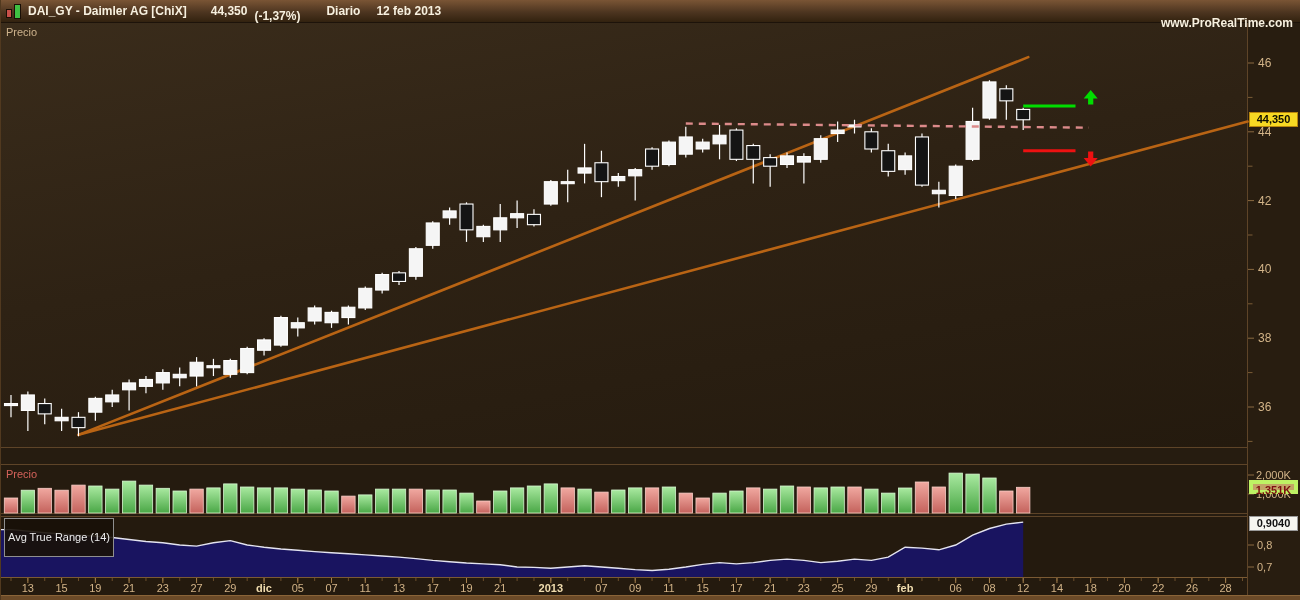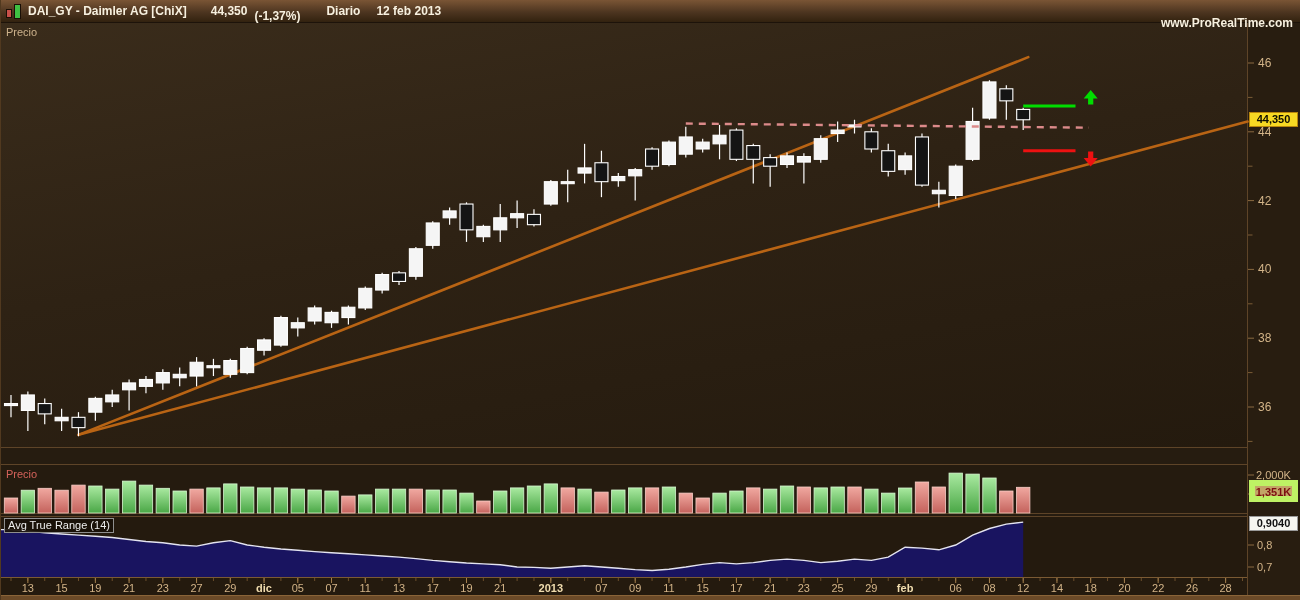--- a/index.html
+++ b/index.html
@@ -26,29 +26,29 @@
   .cndl.g{width:5px;height:13px;background:#3fc043;}
   .t-sym{margin-right:24px;}
   .t-price{margin-right:7px;}
   .t-chg{margin-right:26px;margin-top:10px;}
   .t-tf{margin-right:16px;text-align:right;}
   .t-url{margin-left:auto;margin-right:8px;margin-top:24px;}
   .panel-label{position:absolute;z-index:3;font-size:11px;}
   #precio-label{left:5px;top:26px;color:#cdb28c;}
   #volumen-label{left:5px;top:468px;color:#d4625a;}
   #atr-label{left:3px;top:518px;color:#ededed;background:rgba(24,17,8,.9);
-    border:1px solid #8f8f8f;padding:0 3px;height:13px;line-height:13px;}
+    border:1px solid #8f8f8f;padding:12px 3px;height:13px;line-height:13px;}
   #copy-strip{position:absolute;z-index:3;left:0;top:448px;width:1247px;height:16px;
     background:#2a1f12;border-top:1px solid #5d4327;border-bottom:1px solid #5d4327;
     color:#cdb28c;font-size:11px;line-height:15px;padding-left:4px;box-sizing:border-box;}
   #copy-strip span{margin-right:14px;}
   .valbox{position:absolute;z-index:4;left:1248px;width:49px;text-align:center;
     font-size:11px;font-weight:bold;box-sizing:border-box;}
   #price-box{top:112px;height:15px;line-height:13px;background:#f7d923;color:#0d0d00;border:1px solid #b8860b;}
-  #vol-box{top:480px;height:22px;line-height:12px;background:#c3a566;color:#7c1010;border:6px solid #bef264;}
+  #vol-box{top:480px;height:14px;line-height:12px;background:#c3a566;color:#7c1010;border:4px solid #bef264;}
   #atr-box{top:516px;height:15px;line-height:13px;background:#f6f6f0;color:#111;border:1px solid #9a9a9a;}
 </style>
 </head>
 <body>
 
 <div id="screen">
   <div class="bg" id="price-bg"></div>
   <div class="bg" id="vol-bg"></div>
   <div class="bg" id="atr-bg"></div>
   <div class="bg" id="axis-col"></div>

